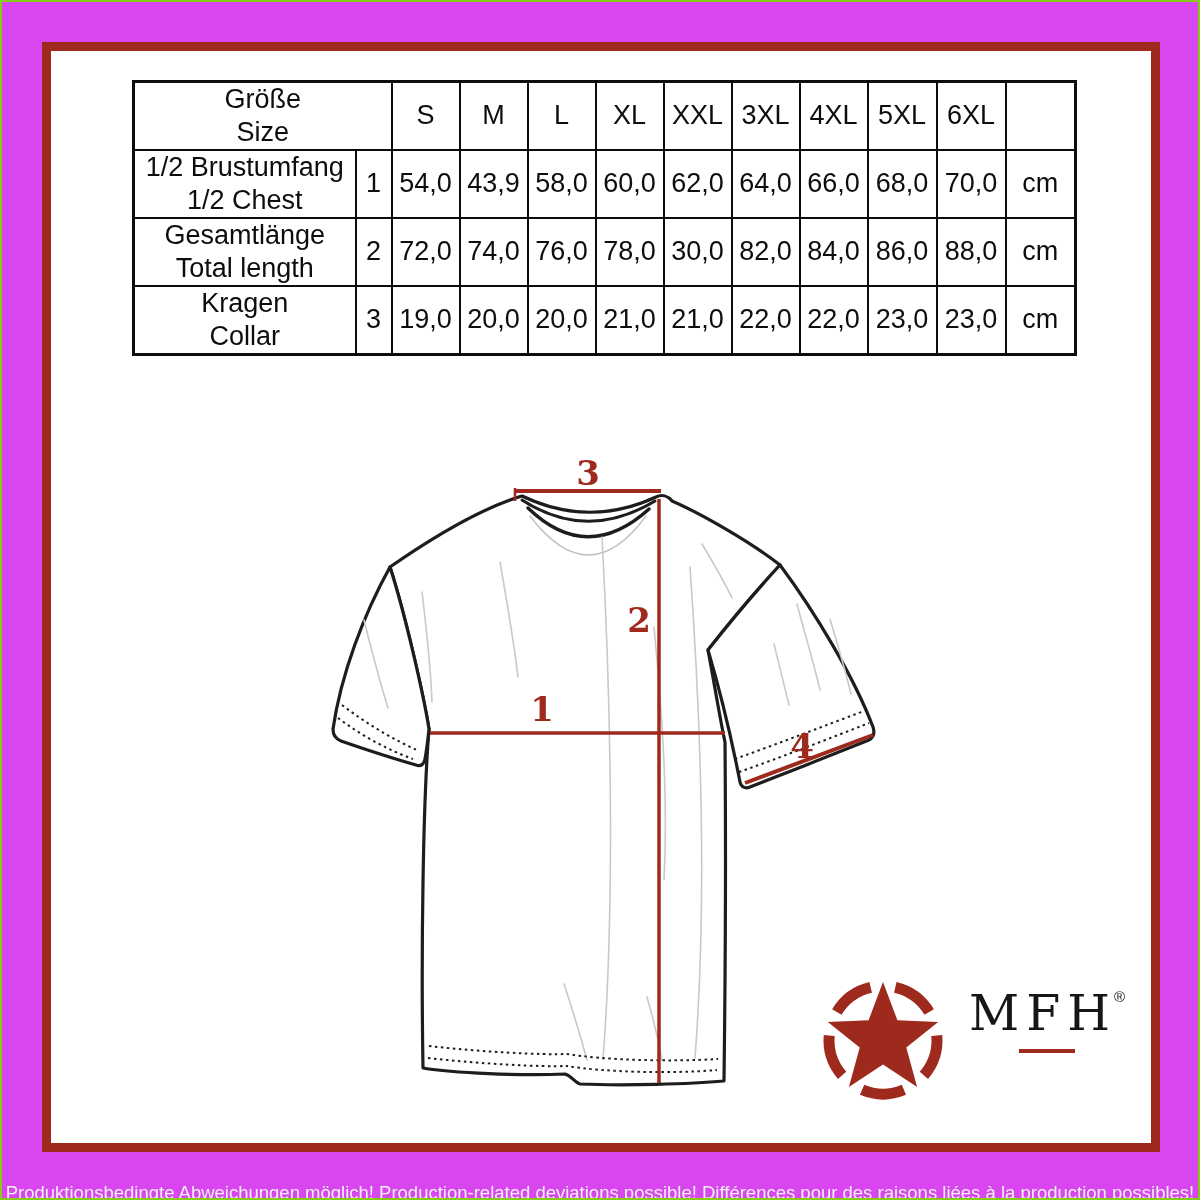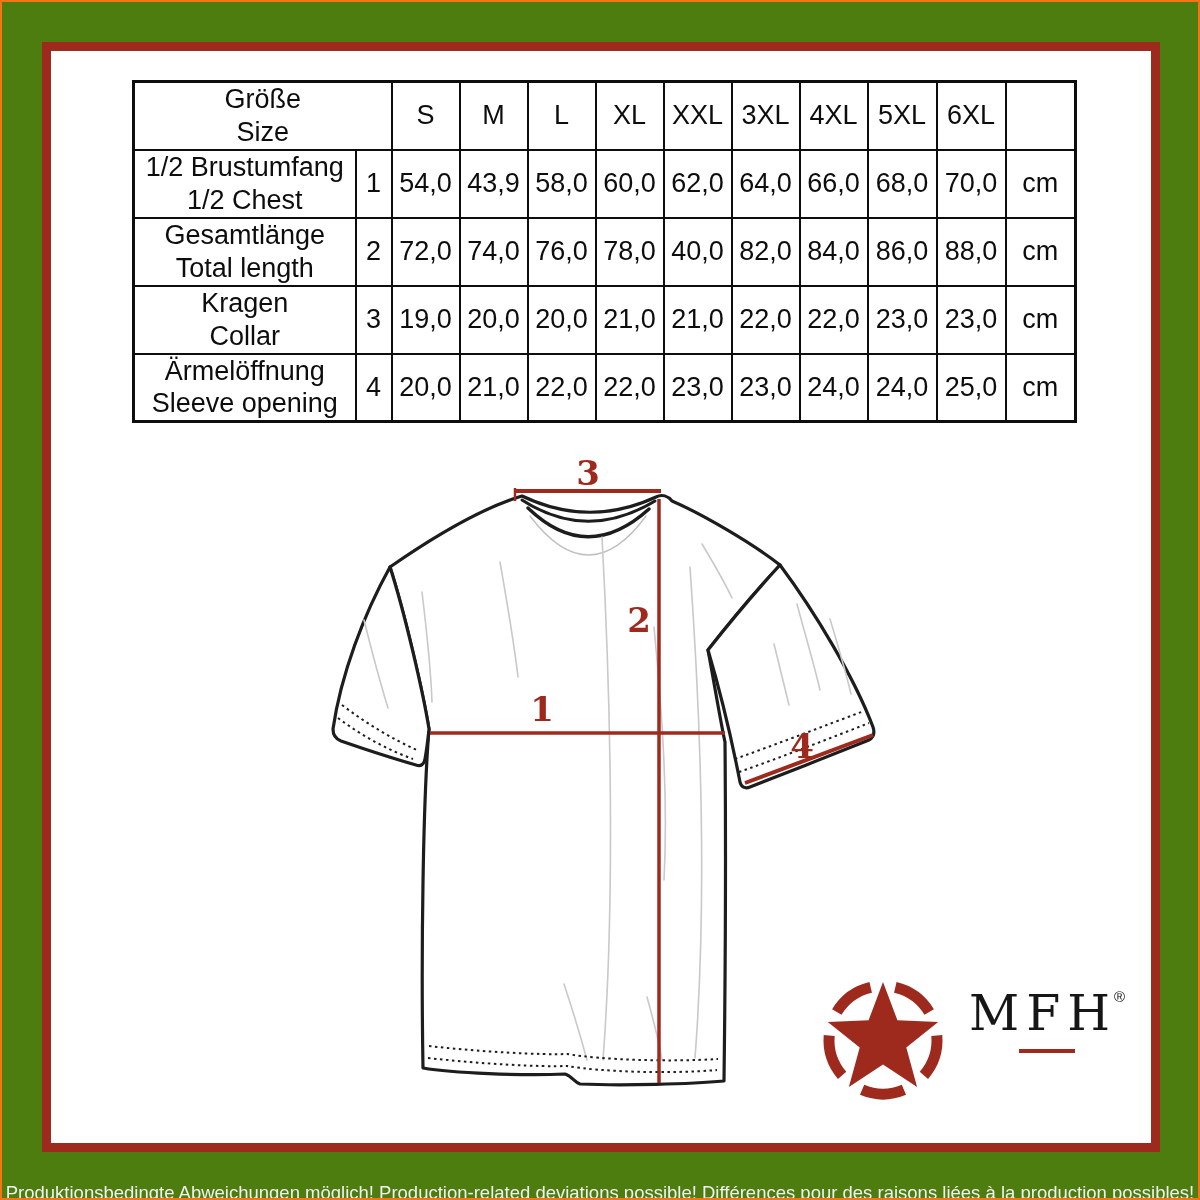--- a/index.html
+++ b/index.html
@@ -1,17 +1,17 @@
 <!DOCTYPE html>
 <html><head>
 <meta charset="utf-8">
 <style>
   html,body{margin:0;padding:0;}
   body{font-family:"Liberation Sans",sans-serif;}
-  .canvas{position:relative;width:1200px;height:1200px;background:#4d7c0f;border:2px solid #f97316;box-sizing:border-box;overflow:hidden;}
+  .canvas{position:relative;width:1200px;height:1200px;background:#d946ef;border:2px solid #84cc16;box-sizing:border-box;overflow:hidden;}
   .panel{position:absolute;left:40px;top:40px;width:1118px;height:1110px;background:#ffffff;border:9px solid #9e2a1e;box-sizing:border-box;}
   
   table.size-table{position:absolute;left:130px;top:78px;border-collapse:collapse;table-layout:fixed;background:#fff;color:#0d0d0d;}
   table.size-table td,table.size-table th{border:2px solid #0d0d0d;font-weight:400;font-size:27px;text-align:center;vertical-align:middle;padding:0;overflow:hidden;}
   table.size-table{border:3px solid #0d0d0d;}
   td.lbl{text-align:left;padding:2px 6px 2px 8px;line-height:1.22;}
   tr.hdr td,tr.hdr th{height:64px;}
   tr.datarow td{height:61px;}
   th.size-m{font-size:21px;font-weight:400;}
   
@@ -83,21 +83,21 @@
     <tr class="datarow">
       <td class="lbl">
         <div>Gesamtlänge</div>
         <div>Total length</div>
       </td>
       <td>2</td>
       <td>72,0</td>
       <td>74,0</td>
       <td>76,0</td>
       <td>78,0</td>
-      <td>40,0</td>
+      <td>30,0</td>
       <td>82,0</td>
       <td>84,0</td>
       <td>86,0</td>
       <td>88,0</td>
       <td>cm</td>
     </tr>
     <tr class="datarow">
       <td class="lbl">
         <div>Kragen</div>
         <div>Collar</div>
@@ -105,37 +105,20 @@
       <td>3</td>
       <td>19,0</td>
       <td>20,0</td>
       <td>20,0</td>
       <td>21,0</td>
       <td>21,0</td>
       <td>22,0</td>
       <td>22,0</td>
       <td>23,0</td>
       <td>23,0</td>
-      <td>cm</td>
-    </tr>
-    <tr class="datarow">
-      <td class="lbl">
-        <div>Ärmelöffnung</div>
-        <div>Sleeve opening</div>
-      </td>
-      <td>4</td>
-      <td>20,0</td>
-      <td>21,0</td>
-      <td>22,0</td>
-      <td>22,0</td>
-      <td>23,0</td>
-      <td>23,0</td>
-      <td>24,0</td>
-      <td>24,0</td>
-      <td>25,0</td>
       <td>cm</td>
     </tr>
   </tbody>
     </table>
 
   <svg class="diagram" width="1200" height="1200" viewBox="0 0 1200 1200">
     <g stroke="#1d1d1d" stroke-width="3.2" fill="#ffffff" stroke-linejoin="round" stroke-linecap="round">
 
       <path d="M 520,494
         C 490,503 450,522 388,565

